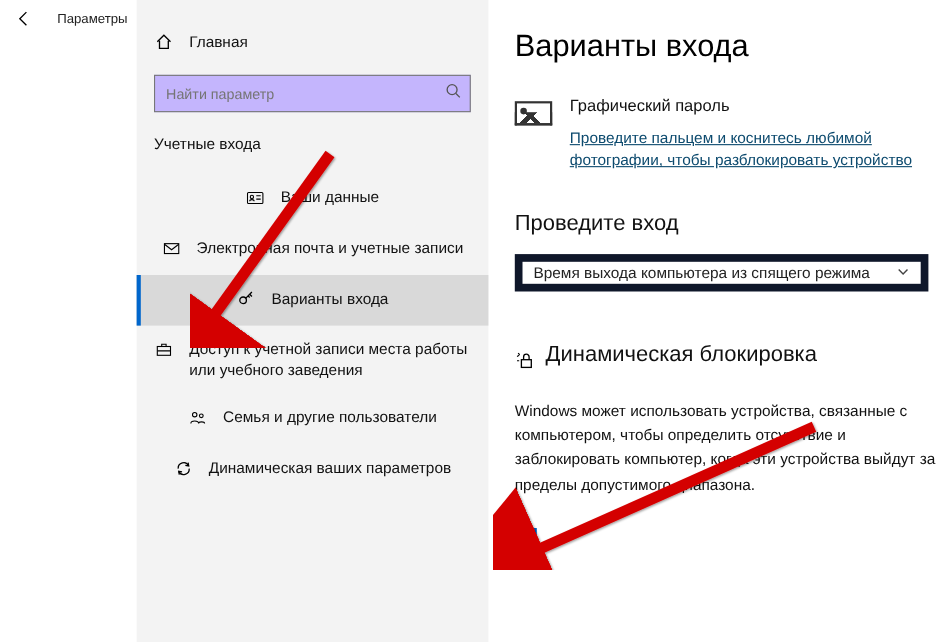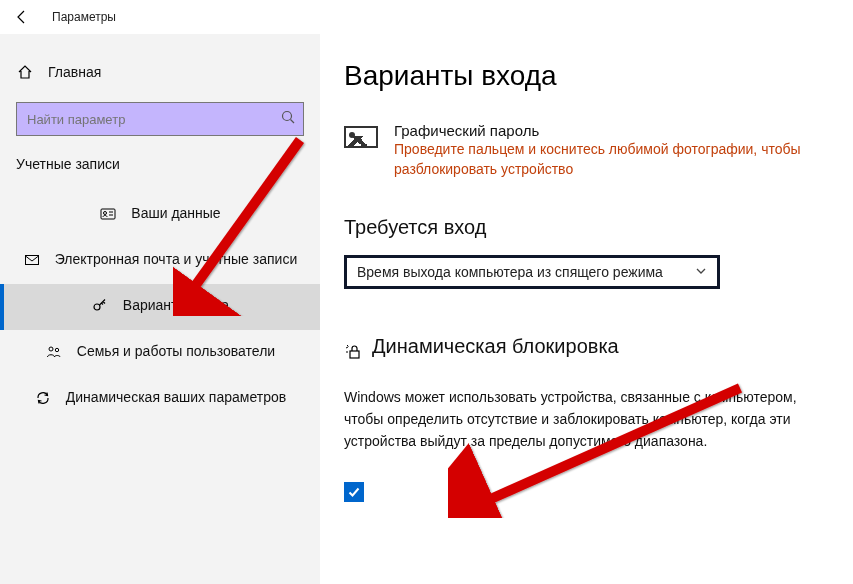--- a/index.html
+++ b/index.html
@@ -1,18 +1,18 @@
 <!DOCTYPE html>
 <html><head>
 <meta charset="utf-8">
 <style>
   * { box-sizing: border-box; margin: 0; padding: 0; }
   html, body { width: 853px; height: 584px; font-family: "Segoe UI", Tahoma, sans-serif; background: #fff; color: #000; overflow: hidden; }
 
-  .app { display: flex; flex-direction: column; height: 100%; }
+  .app { display: flex; flex-direction: row; height: 100%; }
   .titlebar { display: flex; align-items: center; height: 34px; background: #fff; padding: 0 8px; border-bottom: 0; }
   .titlebar .back { width: 28px; height: 28px; display: flex; align-items: center; justify-content: center; cursor: pointer; }
   .titlebar .title { font-size: 12px; color: #222; margin-left: 16px; }
 
   .body { display: flex; flex: 1; overflow: hidden; }
 
   .sidebar { width: 320px; background: #f3f3f3; padding-top: 18px; display: flex; flex-direction: column; }
   .home-row { display: flex; align-items: center; height: 40px; padding: 0 16px; cursor: pointer; }
   .home-row .icon-wrap { width: 18px; margin-right: 14px; display: flex; align-items: center; justify-content: center; }
   .home-row .label { font-size: 14px; color: #111; }
@@ -30,27 +30,27 @@
   .nav-item .icon-wrap { width: 18px; margin-right: 14px; margin-top: 2px; display: flex; align-items: center; justify-content: center; flex-shrink: 0; }
   .nav-item .label { font-size: 14px; color: #111; line-height: 1.35; }
 
   .main { flex: 1; padding: 26px 0 20px 24px; overflow: hidden; }
   .page-title { font-size: 28px; font-weight: 400; margin-bottom: 30px; }
 
   .option-row { display: flex; align-items: flex-start; margin-bottom: 36px; }
   .option-row .picicon { width: 34px; height: 22px; border: 2px solid #333; margin-right: 16px; margin-top: 4px; position: relative; flex-shrink: 0; }
   .option-row .picicon::before { content: ""; position: absolute; left: 3px; top: 4px; width: 6px; height: 6px; border-radius: 50%; background: #333; }
   .option-row .picicon::after { content: ""; position: absolute; left: -2px; bottom: -2px; right: -2px; height: 10px; background: linear-gradient(45deg, transparent 40%, #333 40%, #333 55%, transparent 55%), linear-gradient(-45deg, transparent 55%, #333 55%, #333 70%, transparent 70%); border: 2px solid #333; border-top: none; }
-  .option-title { font-size: 15px; color: #111; margin-bottom: 0; }
-  .option-desc { font-size: 14px; color: #c2410c; line-height: 1.45; max-width: 420px; }
+  .option-title { font-size: 15px; color: #111; margin-bottom: 10px; }
+  .option-desc { font-size: 14px; color: #0c4a6e; line-height: 1.45; max-width: 420px; text-decoration: underline; }
 
   .subheading { font-size: 20px; font-weight: 400; margin-bottom: 16px; color: #111; }
   .desc-line { font-size: 14px; color: #111; margin-bottom: 12px; white-space: nowrap; overflow: hidden; }
 
-  .select-box { display: inline-flex; align-items: center; justify-content: space-between; width: 376px; height: 34px; border: 3px solid #0f172a; padding: 0 10px; font-size: 14px; color: #222; cursor: pointer; background: #fff; }
+  .select-box { display: inline-flex; align-items: center; justify-content: space-between; width: 376px; height: 34px; border: 7px solid #0f172a; padding: 0 10px; font-size: 14px; color: #222; cursor: pointer; background: #fff; }
   .chevron { margin-left: 8px; }
 
   .blockgroup { margin-top: 46px; }
   .lockheading { display: flex; align-items: center; }
   .lockheading .subheading { margin-left: 8px; }
   .blockdesc { font-size: 14px; color: #111; line-height: 1.6; max-width: 460px; margin-top: 12px; margin-bottom: 28px; }
 
   .checkrow { display: flex; align-items: flex-start; }
   .checkbox { width: 20px; height: 20px; background: #0066cc; color: #fff; display: flex; align-items: center; justify-content: center; margin-right: 12px; flex-shrink: 0; margin-top: 1px; cursor: pointer; }
   .checklabel { font-size: 14px; color: #111; line-height: 1.55; max-width: 430px; }
@@ -85,21 +85,21 @@
       <div class="search-wrap">
         <input class="search" type="text" placeholder="Найти параметр" style="">
         <span class="search-icon">
           <svg width="16" height="16" viewBox="0 0 16 16">
               <circle cx="7" cy="7" r="4.5" stroke="#555" stroke-width="1.2" fill="none"></circle>
               <line x1="10.5" y1="10.5" x2="14" y2="14" stroke="#555" stroke-width="1.2"></line>
             </svg>
         </span>
       </div>
 
-      <div class="section-title">Учетные записи</div>
+      <div class="section-title">Учетные входа</div>
 
       <div class="nav">
         <div class="nav-item">
           <span class="icon-wrap">
             <svg width="16" height="16" viewBox="0 0 16 16">
                 <rect x="1" y="3" width="14" height="10" rx="1" stroke="#000" stroke-width="1" fill="none"></rect>
                 <circle cx="5" cy="7" r="1.5" stroke="#000" stroke-width="1" fill="none"></circle>
                 <path d="M3 11 C3 9 7 9 7 11" stroke="#000" stroke-width="1" fill="none"></path>
                 <line x1="9" y1="6" x2="13" y2="6" stroke="#000" stroke-width="1"></line>
                 <line x1="9" y1="9" x2="13" y2="9" stroke="#000" stroke-width="1"></line>
@@ -121,30 +121,39 @@
         <div class="nav-item active">
           <span class="icon-wrap">
             <svg width="16" height="16" viewBox="0 0 16 16">
                 <circle cx="5" cy="9" r="3" stroke="#000" stroke-width="1.2" fill="none"></circle>
                 <path d="M7.5 7 L13 1.5 M11 3.5 L13 5.5 M9.5 5 L11 6.5" stroke="#000" stroke-width="1.2" fill="none"></path>
               </svg>
           </span>
           <span class="label">Варианты входа</span>
         </div>
 
+        <div class="nav-item">
+          <span class="icon-wrap">
+            <svg width="16" height="16" viewBox="0 0 16 16">
+                <rect x="2" y="5" width="12" height="8" stroke="#000" stroke-width="1" fill="none"></rect>
+                <path d="M6 5 V3 H10 V5 M2 9 H14" stroke="#000" stroke-width="1" fill="none"></path>
+              </svg>
+          </span>
+          <span class="label">Доступ к учетной записи места работы или учебного заведения</span>
+        </div>
 
         <div class="nav-item">
           <span class="icon-wrap">
             <svg width="16" height="16" viewBox="0 0 16 16">
                 <circle cx="5" cy="5" r="2" stroke="#000" stroke-width="1" fill="none"></circle>
                 <circle cx="11" cy="6" r="1.7" stroke="#000" stroke-width="1" fill="none"></circle>
                 <path d="M1.5 13 C1.5 10 8.5 10 8.5 13 M8.5 13 C8.5 11 14 11 14 13" stroke="#000" stroke-width="1" fill="none"></path>
               </svg>
           </span>
-          <span class="label">Семья и работы пользователи</span>
+          <span class="label">Семья и другие пользователи</span>
         </div>
 
         <div class="nav-item">
           <span class="icon-wrap">
             <svg width="16" height="16" viewBox="0 0 16 16">
                 <path d="M3 8 A5 5 0 0 1 12.5 5.5 M13 8 A5 5 0 0 1 3.5 10.5" stroke="#000" stroke-width="1.2" fill="none"></path>
                 <path d="M12 2.5 L12.5 5.5 L9.5 5 M4 13.5 L3.5 10.5 L6.5 11" stroke="#000" stroke-width="1.2" fill="none"></path>
               </svg>
           </span>
           <span class="label">Динамическая ваших параметров</span>
@@ -157,21 +166,21 @@
 
       <div class="option-row">
         <div class="picicon"></div>
         <div>
           <div class="option-title">Графический пароль</div>
           <div class="option-desc">Проведите пальцем и коснитесь любимой фотографии, чтобы разблокировать устройство</div>
         </div>
       </div>
 
       <div>
-        <div class="subheading">Требуется вход</div>
+        <div class="subheading">Проведите вход</div>
         <div class="select-box">
           <span>Время выхода компьютера из спящего режима</span>
           <span class="chevron">
             <svg width="12" height="12" viewBox="0 0 12 12">
                 <path d="M2 4 L6 8 L10 4" stroke="#444" stroke-width="1.3" fill="none"></path>
               </svg>
           </span>
         </div>
       </div>
 

